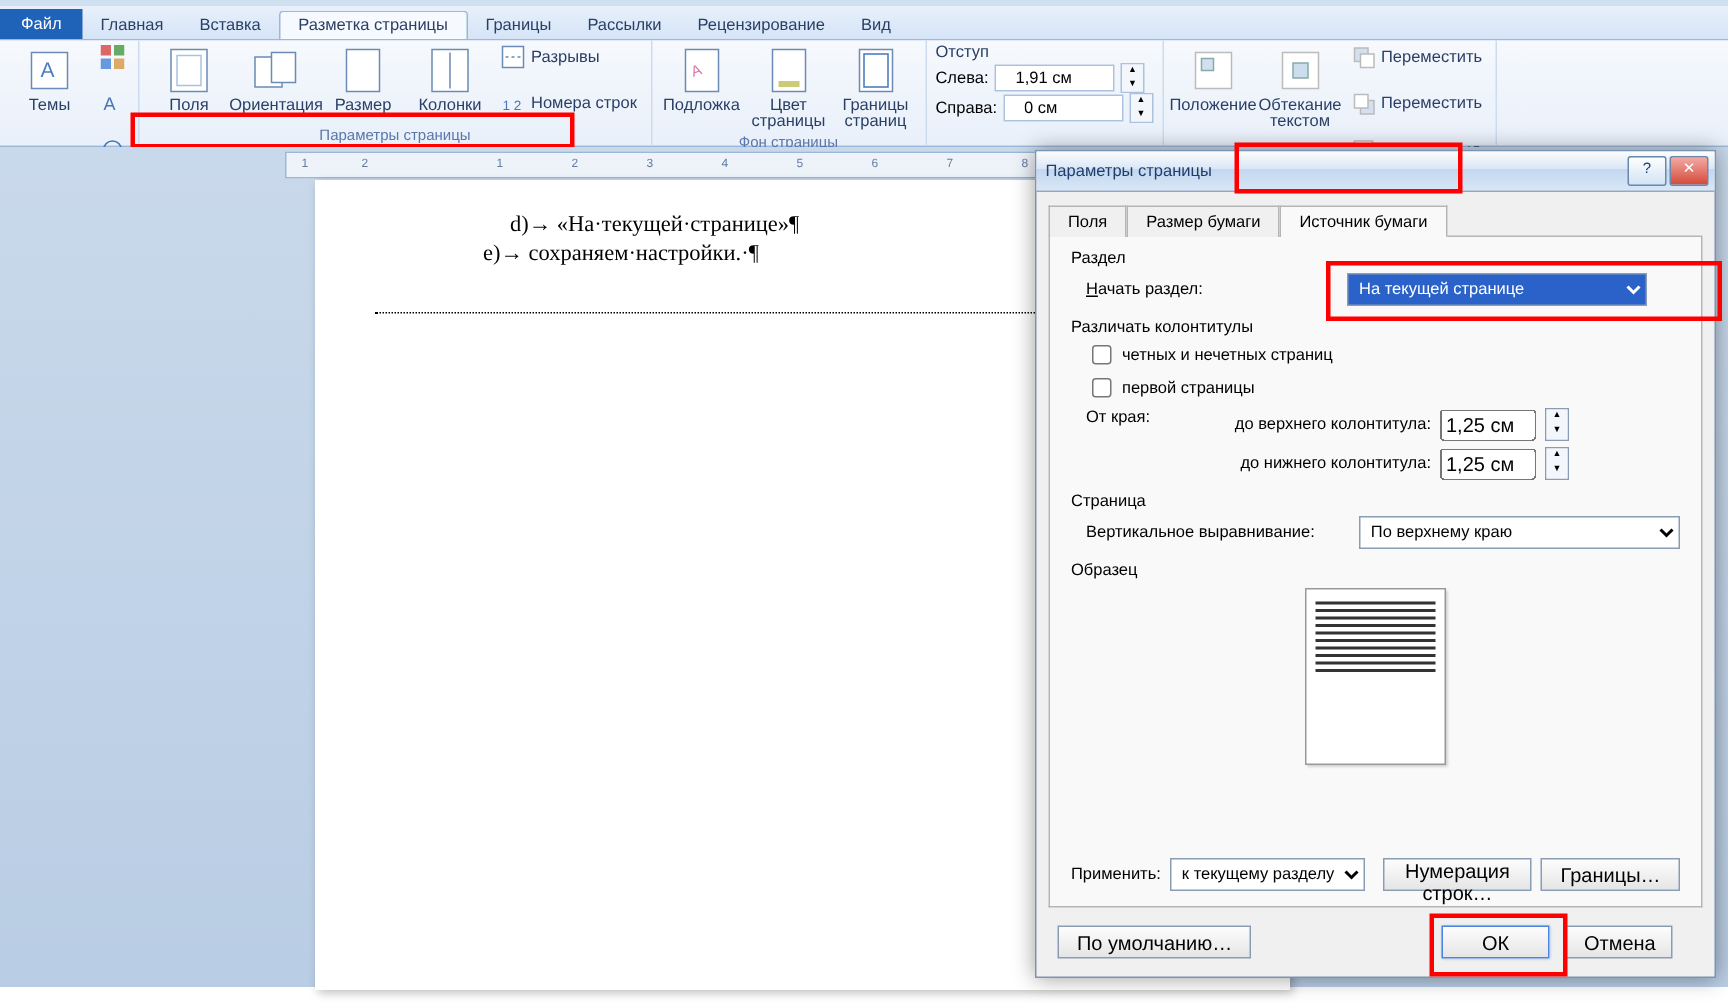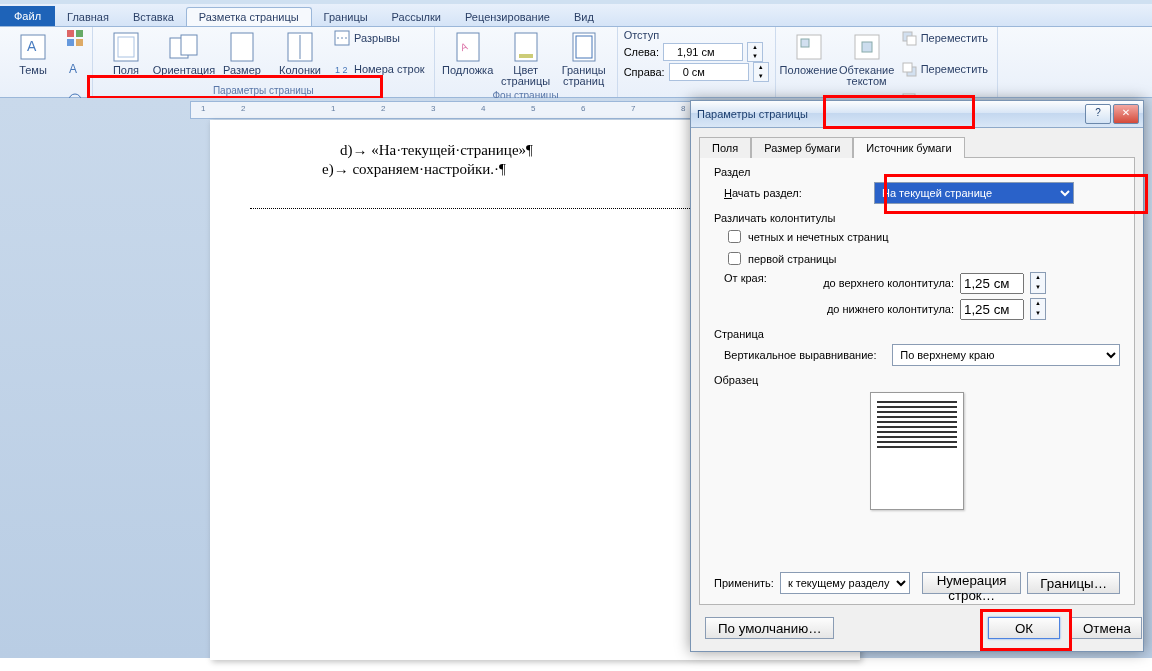--- a/index.html
+++ b/index.html
@@ -35,21 +35,21 @@
 .dlg-title{height:26px;background:linear-gradient(#fcfdfe,#d9e6f6 45%,#c3d7ef 46%,#d9e7f7);display:flex;align-items:center;padding:0 6px;color:#1c3e6e;border-bottom:1px solid #8ea9c9;position:relative}
 .dlg-title .winbtns{position:absolute;right:4px;top:3px;display:flex;gap:2px}
 .wb{width:24px;height:18px;border:1px solid #6b88ab;border-radius:2px;background:linear-gradient(#fdfefe,#d3e3f4);font-size:10px;text-align:center;line-height:16px}
 .wb.close{background:linear-gradient(#f3a9a3,#d44a3a);color:#fff}
 .dlg-tabs{display:flex;margin:8px 8px 0 8px;border-bottom:1px solid #b5b5b5}
 .dlg-tab{padding:4px 12px;border:1px solid #b5b5b5;border-bottom:none;background:#f0f0f0;position:relative;top:1px;cursor:default}
 .dlg-tab.active{background:#f9f9f9}
 .dlg-body{padding:8px 14px;background:#f9f9f9;margin:0 8px 8px 8px;border:1px solid #b5b5b5;border-top:none;height:430px;position:relative}
 .fs{margin-bottom:8px}
 .fs-label{color:#000}
-.row{display:flex;align-items:center;gap:0;margin:4px 0}
+.row{display:flex;align-items:center;gap:24px;margin:4px 0}
 .row label{width:150px}
 select,input[type=text]{border:1px solid #8a9cb4;height:20px;font-size:11px;padding:0 3px;background:#fff}
 select{height:22px}
 .sel-hl{background:#2a62c9;color:#fff;width:200px}
 .chk{display:flex;align-items:center;gap:4px;margin:3px 0}
 .chk input{width:13px;height:13px}
 .fromedge{display:flex;gap:10px;align-items:flex-start}
 .fe-right{display:flex;flex-direction:column;gap:4px}
 .fe-row{display:flex;align-items:center;gap:6px;justify-content:flex-end}
 .fe-row label{width:160px;text-align:right}
@@ -385,21 +385,21 @@
 
     <div class="dlg-foot">
       <span><span>Применить:</span></span>
       <select style="width:130px"><option>к текущему разделу</option></select>
       <div style="flex:1"></div>
       <button class="btn">Нумерация строк…</button>
       <button class="btn">Границы…</button>
     </div>
   </div>
 
-  <div style="position:absolute;bottom:12px;left:14px;right:1px;display:flex;align-items:flex-end">
+  <div style="position:absolute;bottom:12px;left:14px;right:28px;display:flex;align-items:flex-end">
     <button class="btn">По умолчанию…</button>
     <div style="flex:1"></div>
     <div style="position:relative">
       <button class="btn ok" style="width:72px">ОК</button>
       <div class="redbox" style="left:-8px;top:-8px;width:86px;height:36px"></div>
     </div>
     <button class="btn" style="margin-left:10px;width:72px">Отмена</button>
   </div>
 </div>
 

